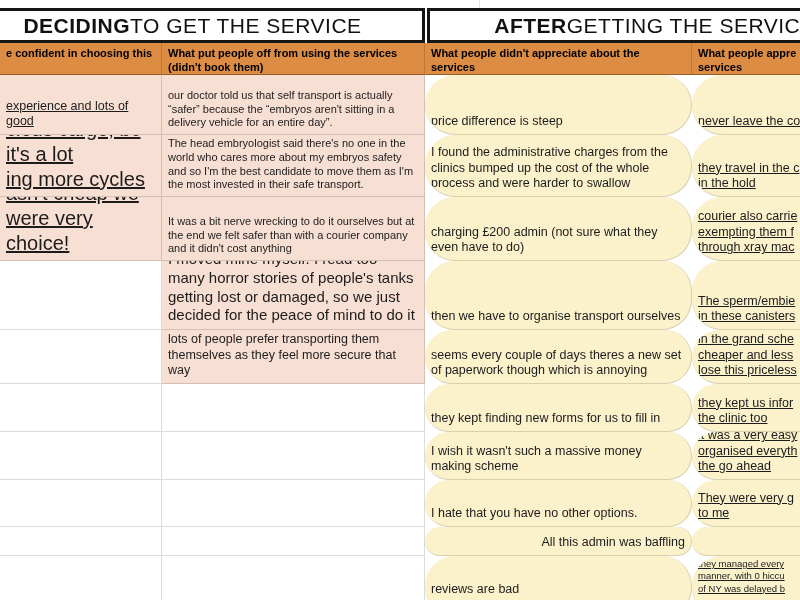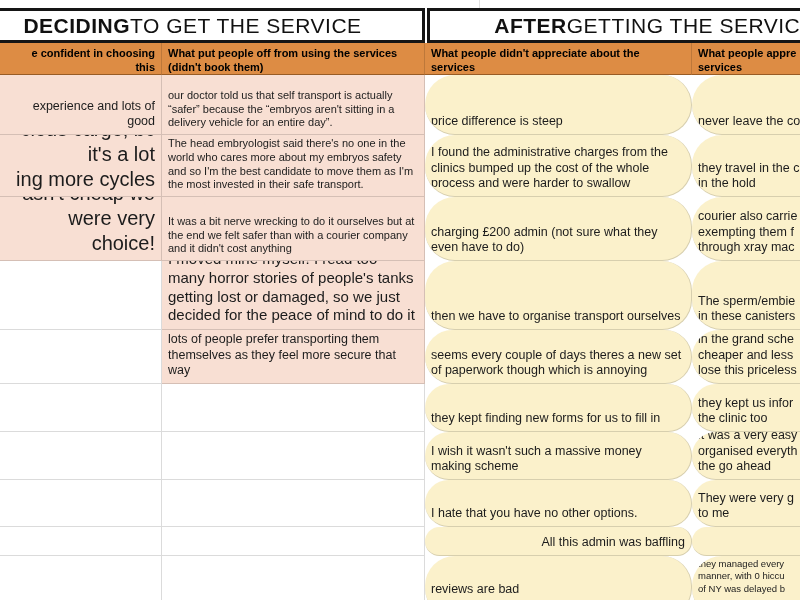--- a/index.html
+++ b/index.html
@@ -24,22 +24,22 @@
           display: flex; flex-direction: column; justify-content: flex-end;
           padding: 2px 6px 4px; overflow: hidden; color: #1c1c1c; font-size: 12.5px; line-height: 1.25; }
   .hdr { height: 32px; background: #DD8C44; font-weight: bold; font-size: 11px; line-height: 1.3;
          justify-content: flex-start; padding-top: 3px; color: #000;
          border-bottom: 1px solid rgba(70,35,0,.45); white-space: pre-line; }
   .r1 { height: 60px; } .r2 { height: 62px; } .r3 { height: 64px; } .r4 { height: 69px; }
   .r5 { height: 54px; } .r6 { height: 48px; } .r7 { height: 48px; } .r8 { height: 47px; }
   .r9 { height: 29px; text-align: right; } .r10 { height: 62px; }
 
   .pink { background: #F8DFD3; } .yellow { background: #FBF1CB; border-radius: 30px; } .white { background: #fff; }
-  .pre { white-space: pre-line; }
-  .cutL { padding-left: 12px; text-align: right; }
+  .pre { white-space: pre-line; text-decoration: underline; }
+  .cutL { padding-left: 6px; }
   .fs14 { font-size: 20px; } .fs11 { font-size: 11px; } .fs13 { font-size: 15px; }
   .fs9 { font-size: 9.5px; line-height: 1.3; }
   .vtop { justify-content: flex-start; }
   .padtop { justify-content: flex-start; padding-top: 26px; }
 </style>
 </head>
 <body>
 
 <div class="stage">
 

